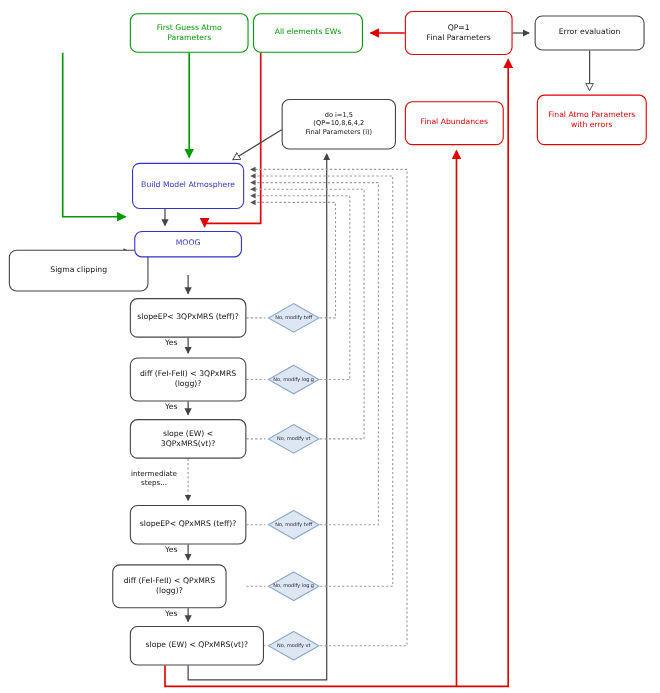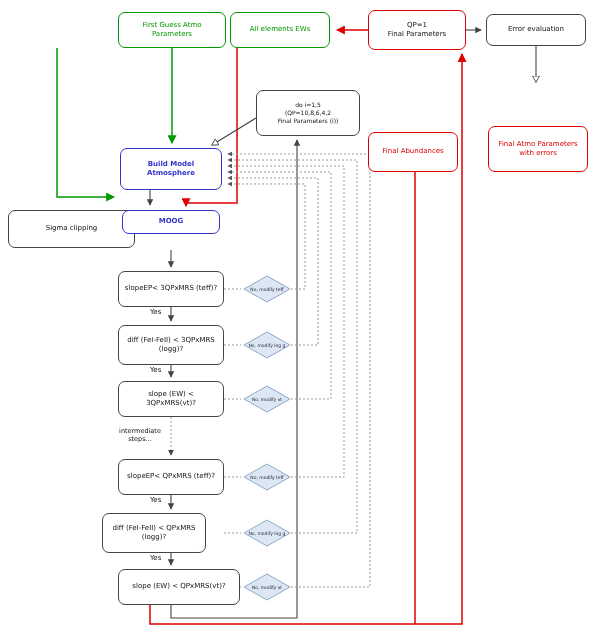--- a/index.html
+++ b/index.html
@@ -14,23 +14,23 @@
   .mk-green{fill:var(--c-input,#009900);}
   .mk-red{fill:var(--c-final,#e00000);}
   .mk-black{fill:#444;}
   .mk-open{fill:#fff;stroke:#444;stroke-width:1;}
   .mk-gray{fill:#555;}
   .node{position:absolute;background:#fff;border:1px solid #444;border-radius:7px;
         display:flex;align-items:center;justify-content:center;text-align:center;
         font-size:7px;line-height:1.3;padding:2px 4px;box-sizing:border-box;
         color:#111;white-space:pre-line;z-index:2;}
   .node.green{border-color:var(--c-input,#009900);color:var(--c-input,#009900);}
-  .node.red{border-color:var(--c-final,#e00000);color:var(--c-final,#e00000);margin-top:40px;}
+  .node.red{border-color:var(--c-final,#e00000);color:var(--c-final,#e00000);}
   .node.redb{border-color:var(--c-final,#e00000);color:#111;}
-  .node.blue{border-color:var(--c-process,#3333cc);color:var(--c-process,#3333cc);font-weight:bold;}
+  .node.blue{border-color:var(--c-process,#3333cc);color:var(--c-process,#3333cc);}
   .node.small{font-size:6px;}
   .diamond{position:absolute;width:48px;height:28px;z-index:2;}
   .diamond svg{position:absolute;left:0;top:0;}
   .diamond span{position:absolute;left:0;top:0;width:100%;height:100%;
         display:flex;align-items:center;justify-content:center;
         font-size:4.5px;color:#223;text-align:center;}
   .dshape{fill:var(--c-decision_fill,#dce7f3);stroke:var(--c-decision_border,#8fa8c8);stroke-width:1;}
   .elabel{position:absolute;font-size:7px;color:#111;z-index:3;}
   .elabel.sm{font-size:6.5px;}
 </style>
@@ -101,21 +101,21 @@
 Final Parameters</div>
   <div class="node" style="left:486px;top:14px;width:100px;height:32px">Error evaluation</div>
   <div class="node small" style="left:256px;top:90px;width:104px;height:46px">do i=1,5
 (QP=10,8,6,4,2
 Final Parameters (i))</div>
   <div class="node red" style="left:368px;top:92px;width:90px;height:40px">Final Abundances</div>
   <div class="node red" style="left:488px;top:86px;width:100px;height:46px">Final Atmo Parameters
 with errors</div>
 
   <div class="node blue" style="left:120px;top:148px;width:102px;height:42px">Build Model Atmosphere</div>
-  <div class="node" style="left:8px;top:210px;width:127px;height:38px">Sigma clipping</div>
+  <div class="node" style="left:8px;top:227px;width:127px;height:38px">Sigma clipping</div>
   <div class="node blue" style="left:122px;top:210px;width:98px;height:24px">MOOG</div>
 
   <div class="node" style="left:118px;top:271px;width:106px;height:36px">slopeEP&lt; 3QPxMRS (teff)?</div>
   <div class="node" style="left:118px;top:325px;width:106px;height:40px">diff (FeI-FeII) &lt; 3QPxMRS (logg)?</div>
   <div class="node" style="left:118px;top:381px;width:106px;height:36px">slope (EW) &lt; 3QPxMRS(vt)?</div>
   <div class="node" style="left:118px;top:459px;width:106px;height:36px">slopeEP&lt; QPxMRS (teff)?</div>
   <div class="node" style="left:102px;top:513px;width:104px;height:40px">diff (FeI-FeII) &lt; QPxMRS (logg)?</div>
   <div class="node" style="left:118px;top:569px;width:122px;height:36px">slope (EW) &lt; QPxMRS(vt)?</div>
 
   <div class="diamond" style="left:243px;top:275px">

